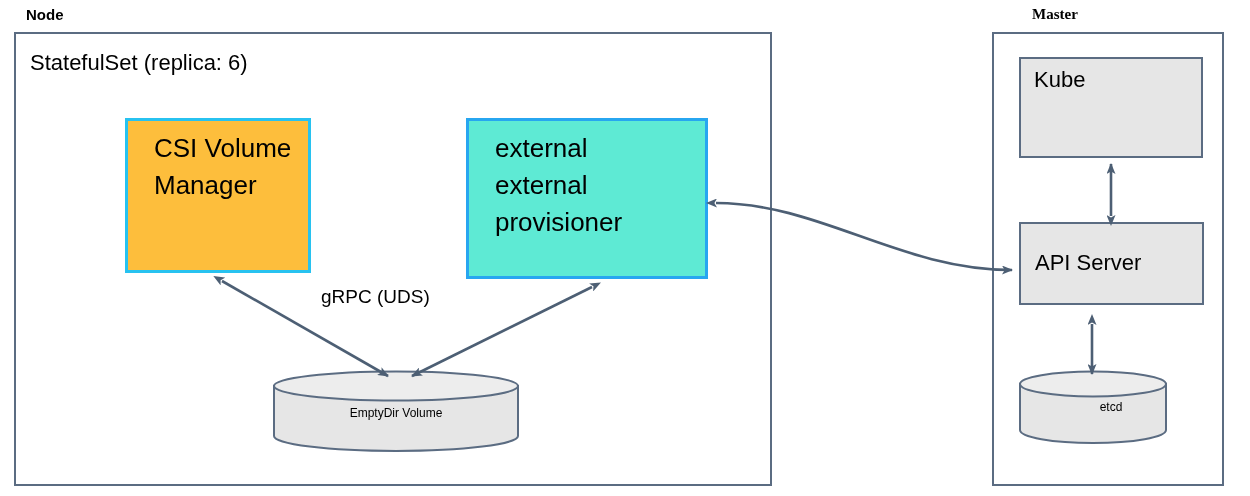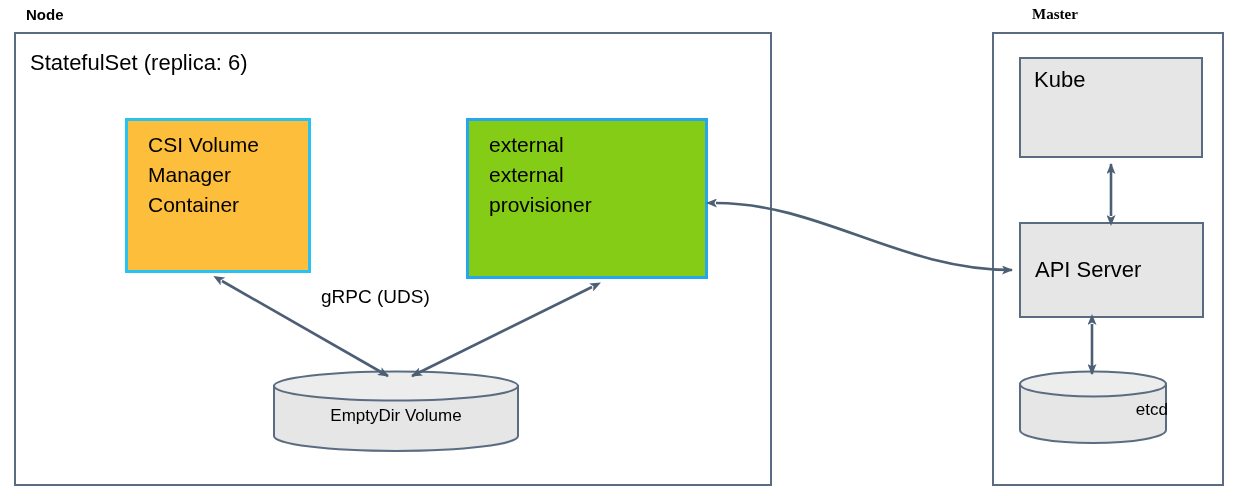--- a/index.html
+++ b/index.html
@@ -33,31 +33,31 @@
   }
   .ss-title {
     position: absolute;
     font-size: 22px;
     color: #000000;
     white-space: nowrap;
   }
   .node-box {
     position: absolute;
     box-sizing: border-box;
-    font-size: 21px;
+    font-size: 26px;
     line-height: 1.42;
     color: #000000;
-    padding: 9px 0 0 20px;
+    padding: 9px 0 0 26px;
   }
   .box-orange {
     background: #FDBE3C;
     border: 3px solid #27C2F0;
   }
   .box-green {
-    background: #84cc16;
+    background: #5eead4;
     border: 3px solid #27A6F0;
   }
   .box-gray {
     background: #E6E6E6;
     border: 2px solid #5b6c82;
     font-size: 22px;
     line-height: 1.38;
     padding: 6px 13px 0 13px;
   }
   .box-gray.centered {
@@ -65,26 +65,26 @@
     align-items: center;
     padding: 0 0 0 14px;
   }
   .cyl-wrap {
     position: absolute;
   }
   .cyl-label {
     position: absolute;
     width: 100%;
     text-align: center;
-    font-size: 17px;
+    font-size: 12px;
     color: #000000;
     white-space: nowrap;
   }
   .cyl-label.left {
-    text-align: right;
+    text-align: center;
     padding-left: 36px;
     box-sizing: border-box;
   }
   .edge-label {
     position: absolute;
     font-size: 19px;
     color: #000000;
     white-space: nowrap;
   }
   svg.overlay {
@@ -102,21 +102,20 @@
 <div id="canvas">
 
   <div class="group-label" style="left:26px; top:6px;">Node</div>
   <div class="group-box" style="left:14px; top:32px; width:758px; height:454px;"></div>
 
   <div class="ss-title" style="left:30px; top:50px;">StatefulSet (replica: 6)</div>
 
   <div class="node-box box-orange" style="left:125px; top:118px; width:186px; height:155px;">
     <div>CSI Volume</div>
     <div>Manager</div>
-    <div>Container</div>
   </div>
 
   <div class="node-box box-green" style="left:466px; top:118px; width:242px; height:161px;">
     <div>external</div>
     <div>external</div>
     <div>provisioner</div>
   </div>
 
   <div class="edge-label" style="left:321px; top:286px;text-align:right;">gRPC (UDS)</div>
 
@@ -128,21 +127,21 @@
     <div class="cyl-label" style="top:36px;">EmptyDir Volume</div>
   </div>
 
   <div class="group-label" style="left:1032px; top:6px;font-family:Liberation Serif, serif;">Master</div>
   <div class="group-box" style="left:992px; top:32px; width:232px; height:454px;"></div>
 
   <div class="node-box box-gray" style="left:1019px; top:57px; width:184px; height:101px;">
     <div>Kube</div>
   </div>
 
-  <div class="node-box box-gray centered" style="left:1019px; top:222px; width:185px; height:96px;text-align:center;">
+  <div class="node-box box-gray centered" style="left:1019px; top:222px; width:185px; height:83px;text-align:center;">
     <div>API Server</div>
   </div>
 
   <div class="cyl-wrap" style="left:1018px; top:370px; width:150px; height:76px;">
     <svg width="150" height="76" viewBox="0 0 150 76">
       <path d="M2,14 L2,60 A73,13 0 0 0 148,60 L148,14 Z" fill="#E6E6E6" stroke="#5b6c82" stroke-width="2"></path>
       <ellipse cx="75" cy="14" rx="73" ry="12.5" fill="#EDEDED" stroke="#5b6c82" stroke-width="2"></ellipse>
     </svg>
     <div class="cyl-label left" style="top:30px;">etcd</div>
   </div>

